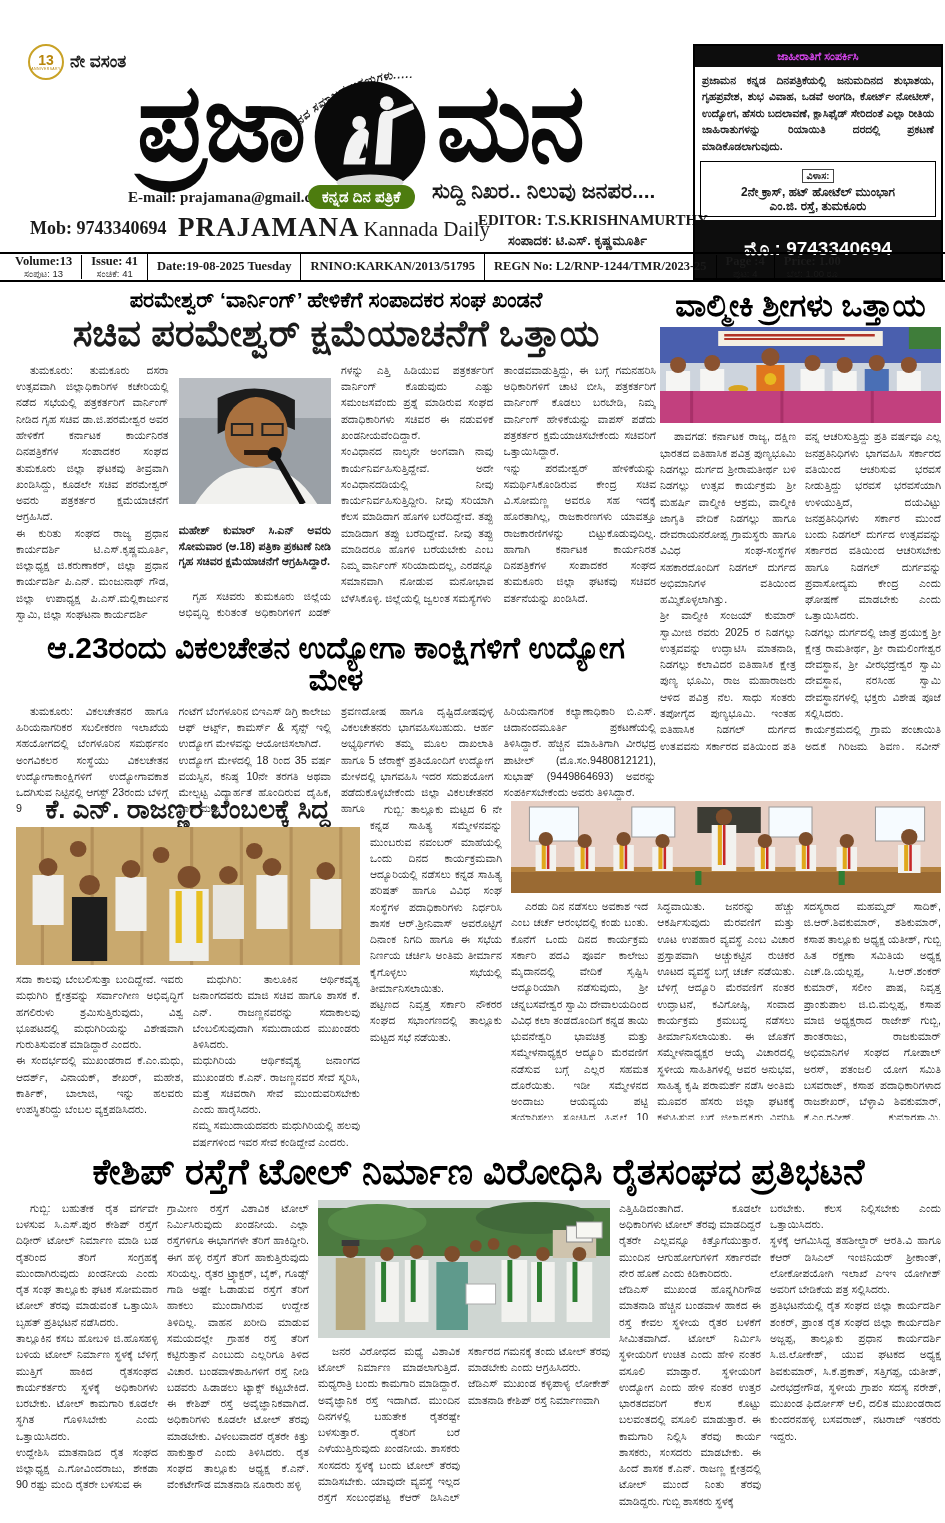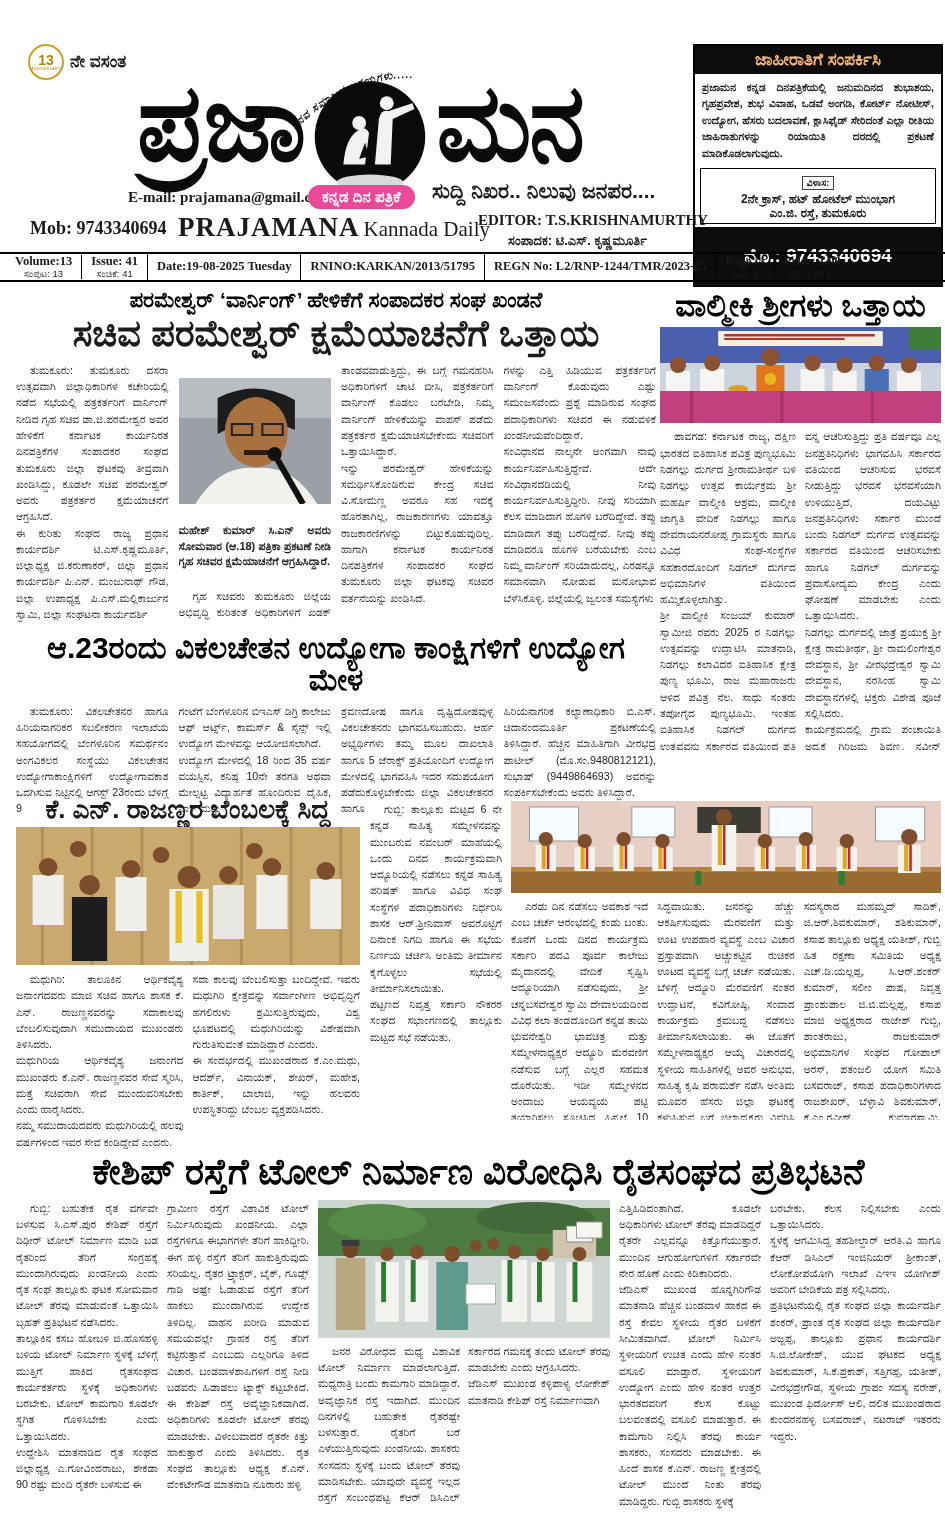--- a/index.html
+++ b/index.html
@@ -7,33 +7,33 @@
   .page{position:relative;width:945px;height:1523px;background:#ffffff;margin:0 auto;overflow:hidden;}
   .abs{position:absolute;}
   
   .anniv-circle{width:32px;height:32px;border:2px solid #c9a227;border-radius:50%;
     display:flex;flex-direction:column;align-items:center;justify-content:center;color:#b8860b;}
   .anniv-circle .n{font-weight:bold;font-size:14px;line-height:1;}
   .anniv-circle .s{font-size:3.5px;letter-spacing:.4px;}
   .anniv-label{font-weight:bold;font-size:17px;}
   .masthead-title{display:flex;align-items:center;justify-content:center;font-weight:900;
     font-size:100px;line-height:1;letter-spacing:-2px;color:#0a0a0a;transform:scaleY(1.08);}
-  .badge-pill{background:#ec4899;color:#fff;font-weight:bold;font-size:15px;
+  .badge-pill{background:#4d7c0f;color:#fff;font-weight:bold;font-size:15px;
     padding:3px 14px;border-radius:14px;white-space:nowrap;}
   .tagline{font-weight:bold;font-size:21px;white-space:nowrap;}
   .editor-en{font-family:"Liberation Serif",serif;font-weight:bold;font-size:15px;}
   .editor-kn{font-weight:bold;font-size:13px;}
   .email-line{font-family:"Liberation Serif",serif;font-weight:bold;font-size:15px;}
   .mob-line{font-family:"Liberation Serif",serif;font-weight:bold;font-size:18px;}
   .np-en{font-family:"Liberation Serif",serif;}
   .np-en b{font-size:27px;letter-spacing:1px;}
   .np-en span{font-size:21px;}
   
   .ad-box{border:2px solid #000;width:246px;}
-  .ad-title{background:#0d0d0d;color:#fdba74;font-weight:bold;font-size:17px;text-align:center;padding:4px 0;}
+  .ad-title{background:#0d0d0d;color:#d946ef;font-weight:bold;font-size:11px;text-align:center;padding:4px 0;}
   .ad-body{font-size:10.6px;font-weight:bold;text-align:justify;padding:5px 7px;line-height:1.55;}
   .ad-addr{border:1.5px solid #000;margin:2px 5px;text-align:center;padding:3px 2px;}
   .ad-addr .lbl{display:inline-block;border:1px solid #444;font-size:9.5px;font-weight:bold;padding:0 4px;margin-bottom:2px;}
   .ad-addr .l1{font-weight:bold;font-size:12px;}
   .ad-phone{background:#0d0d0d;color:#fff;font-weight:bold;font-size:19px;text-align:center;padding:18px 0;margin-top:3px;}
   
   .info-bar{left:0;top:252px;width:945px;height:30px;border-top:2px solid #000;border-bottom:2.5px solid #000;
     display:flex;align-items:center;box-sizing:border-box;padding:0 6px;}
   .seg{padding:0 9px;text-align:center;line-height:1.05;}
   .seg + .seg{border-left:1.5px solid #000;}
@@ -151,24 +151,24 @@
           <rect x="52" y="46" width="20" height="11" fill="none" stroke="#222" stroke-width="2"></rect>
           <rect x="82" y="46" width="20" height="11" fill="none" stroke="#222" stroke-width="2"></rect>
           <rect x="64" y="72" width="24" height="5" fill="#2a1a10"></rect>
           <path d="M16,126 Q40,86 76,90 Q112,86 136,126 Z" fill="#f1f1ee"></path>
           <line x1="122" y1="126" x2="96" y2="80" stroke="#111" stroke-width="6"></line>
           <circle cx="94" cy="76" r="7" fill="#111"></circle>
         </svg>
         <div class="caption">ಮಹೇಶ್ ಕುಮಾರ್ ಸಿ.ಎನ್ ಅವರು ಸೋಮವಾರ (ಆ.18) ಪತ್ರಿಕಾ ಪ್ರಕಟಣೆ ನೀಡಿ ಗೃಹ ಸಚಿವರ ಕ್ಷಮೆಯಾಚನೆಗೆ ಆಗ್ರಹಿಸಿದ್ದಾರೆ.</div>
         <div class="txt" style="white-space:pre-line;">ಗೃಹ ಸಚಿವರು ತುಮಕೂರು ಜಿಲ್ಲೆಯ ಅಭಿವೃದ್ಧಿ ಕುರಿತಂತೆ ಅಧಿಕಾರಿಗಳಿಗೆ ಖಡಕ್ ವಾರ್ನಿಂಗ್ ಕೊಟ್ಟು ಕೆಲಸ ಮಾಡಿಸುವುದು ಬಿಟ್ಟು, ತಪ್ಪು ಒಪ್ಪು</div>
       </div>
+      <div class="col" style="text-indent:0;">ಗಳನ್ನು ಎತ್ತಿ ಹಿಡಿಯುವ ಪತ್ರಕರ್ತರಿಗೆ ವಾರ್ನಿಂಗ್ ಕೊಡುವುದು ಎಷ್ಟು ಸಮಂಜಸವೆಂದು ಪ್ರಶ್ನೆ ಮಾಡಿರುವ ಸಂಘದ ಪದಾಧಿಕಾರಿಗಳು ಸಚಿವರ ಈ ನಡುವಳಿಕೆ ಖಂಡನೀಯವೆಂದಿದ್ದಾರೆ.
+ಸಂವಿಧಾನದ ನಾಲ್ಕನೇ ಅಂಗವಾಗಿ ನಾವು ಕಾರ್ಯನಿರ್ವಹಿಸುತ್ತಿದ್ದೇವೆ. ಅದೇ ಸಂವಿಧಾನದಡಿಯಲ್ಲಿ ನೀವು ಕಾರ್ಯನಿರ್ವಹಿಸುತ್ತಿದ್ದೀರಿ. ನೀವು ಸರಿಯಾಗಿ ಕೆಲಸ ಮಾಡಿದಾಗ ಹೊಗಳಿ ಬರೆದಿದ್ದೇವೆ. ತಪ್ಪು ಮಾಡಿದಾಗ ತಪ್ಪು ಬರೆದಿದ್ದೇವೆ. ನೀವು ತಪ್ಪು ಮಾಡಿದರೂ ಹೊಗಳಿ ಬರೆಯಬೇಕು ಎಂಬ ನಿಮ್ಮ ವಾರ್ನಿಂಗ್ ಸರಿಯಾದುದಲ್ಲ, ಎರಡನ್ನೂ ಸಮಾನವಾಗಿ ನೋಡುವ ಮನೋಭಾವ ಬೆಳೆಸಿಕೊಳ್ಳಿ. ಜಿಲ್ಲೆಯಲ್ಲಿ ಜ್ವಲಂತ ಸಮಸ್ಯೆಗಳು</div>
       <div class="col" style="text-indent:0;">ತಾಂಡವವಾಡುತ್ತಿದ್ದು, ಈ ಬಗ್ಗೆ ಗಮನಹರಿಸಿ ಅಧಿಕಾರಿಗಳಿಗೆ ಚಾಟಿ ಬೀಸಿ, ಪತ್ರಕರ್ತರಿಗೆ ವಾರ್ನಿಂಗ್ ಕೊಡಲು ಬರಬೇಡಿ, ನಿಮ್ಮ ವಾರ್ನಿಂಗ್ ಹೇಳಿಕೆಯನ್ನು ವಾಪಸ್ ಪಡೆದು ಪತ್ರಕರ್ತರ ಕ್ಷಮೆಯಾಚಿಸಬೇಕೆಂದು ಸಚಿವರಿಗೆ ಒತ್ತಾಯಿಸಿದ್ದಾರೆ.
 ಇನ್ನು ಪರಮೇಶ್ವರ್ ಹೇಳಿಕೆಯನ್ನು ಸಮರ್ಥಿಸಿಕೊಂಡಿರುವ ಕೇಂದ್ರ ಸಚಿವ ವಿ.ಸೋಮಣ್ಣ ಅವರೂ ಸಹ ಇದಕ್ಕೆ ಹೊರತಾಗಿಲ್ಲ, ರಾಜಕಾರಣಗಳು ಯಾವತ್ತೂ ರಾಜಕಾರಣಿಗಳನ್ನು ಬಿಟ್ಟುಕೊಡುವುದಿಲ್ಲ. ಹಾಗಾಗಿ ಕರ್ನಾಟಕ ಕಾರ್ಯನಿರತ ದಿನಪತ್ರಿಕೆಗಳ ಸಂಪಾದಕರ ಸಂಘದ ತುಮಕೂರು ಜಿಲ್ಲಾ ಘಟಕವು ಸಚಿವರ ವರ್ತನೆಯನ್ನು ಖಂಡಿಸಿದೆ.</div>
-      <div class="col" style="text-indent:0;">ಗಳನ್ನು ಎತ್ತಿ ಹಿಡಿಯುವ ಪತ್ರಕರ್ತರಿಗೆ ವಾರ್ನಿಂಗ್ ಕೊಡುವುದು ಎಷ್ಟು ಸಮಂಜಸವೆಂದು ಪ್ರಶ್ನೆ ಮಾಡಿರುವ ಸಂಘದ ಪದಾಧಿಕಾರಿಗಳು ಸಚಿವರ ಈ ನಡುವಳಿಕೆ ಖಂಡನೀಯವೆಂದಿದ್ದಾರೆ.
-ಸಂವಿಧಾನದ ನಾಲ್ಕನೇ ಅಂಗವಾಗಿ ನಾವು ಕಾರ್ಯನಿರ್ವಹಿಸುತ್ತಿದ್ದೇವೆ. ಅದೇ ಸಂವಿಧಾನದಡಿಯಲ್ಲಿ ನೀವು ಕಾರ್ಯನಿರ್ವಹಿಸುತ್ತಿದ್ದೀರಿ. ನೀವು ಸರಿಯಾಗಿ ಕೆಲಸ ಮಾಡಿದಾಗ ಹೊಗಳಿ ಬರೆದಿದ್ದೇವೆ. ತಪ್ಪು ಮಾಡಿದಾಗ ತಪ್ಪು ಬರೆದಿದ್ದೇವೆ. ನೀವು ತಪ್ಪು ಮಾಡಿದರೂ ಹೊಗಳಿ ಬರೆಯಬೇಕು ಎಂಬ ನಿಮ್ಮ ವಾರ್ನಿಂಗ್ ಸರಿಯಾದುದಲ್ಲ, ಎರಡನ್ನೂ ಸಮಾನವಾಗಿ ನೋಡುವ ಮನೋಭಾವ ಬೆಳೆಸಿಕೊಳ್ಳಿ. ಜಿಲ್ಲೆಯಲ್ಲಿ ಜ್ವಲಂತ ಸಮಸ್ಯೆಗಳು</div>
     </div>
   </div>
 
   <div class="abs" style="left:660px;top:288px;width:281px;">
     <div class="headline red" style="font-size:31px;margin-top:1px;">ವಾಲ್ಮೀಕಿ ಶ್ರೀಗಳು ಒತ್ತಾಯ</div>
     <svg class="photo" height="96" viewBox="0 0 280 96" preserveAspectRatio="none" style="margin-top:5px;">
       <rect width="280" height="96" fill="#cdd4dd"></rect>
       <rect width="280" height="36" fill="#4a5fae"></rect>
       <rect x="58" y="4" width="164" height="15" fill="#f5efe2"></rect>
       <rect x="64" y="7" width="150" height="2.5" fill="#b23327"></rect>
@@ -251,25 +251,25 @@
         <circle cx="167" cy="50" r="11"></circle>
           <circle cx="205" cy="48" r="9"></circle>
           <circle cx="247" cy="40" r="9"></circle>
           <circle cx="299" cy="44" r="9"></circle>
         <circle cx="140" cy="28" r="8"></circle>
           <circle cx="230" cy="24" r="8"></circle>
           <circle cx="60" cy="22" r="8"></circle>
       </g>
     </svg>
     <div class="cols" style="gap:9px;margin-top:6px;height:178px;">
+      <div class="col" style="text-indent:0;">ಸದಾ ಕಾಲವು ಬೆಂಬಲಿಸುತ್ತಾ ಬಂದಿದ್ದೇವೆ. ಇವರು ಮಧುಗಿರಿ ಕ್ಷೇತ್ರವನ್ನು ಸರ್ವಾಂಗೀಣ ಅಭಿವೃದ್ಧಿಗೆ ಹಗಲಿರುಳು ಶ್ರಮಿಸುತ್ತಿರುವುದು, ವಿಶ್ವ ಭೂಪಟದಲ್ಲಿ ಮಧುಗಿರಿಯನ್ನು ವಿಶೇಷವಾಗಿ ಗುರುತಿಸುವಂತೆ ಮಾಡಿದ್ದಾರೆ ಎಂದರು.
+ಈ ಸಂದರ್ಭದಲ್ಲಿ ಮುಖಂಡರಾದ ಕೆ.ಎಂ.ಮಧು, ಆದರ್ಶ್, ವಿನಾಯಕ್, ಶೇಖರ್, ಮಹೇಶ, ಕಾರ್ತಿಕ್, ಬಾಲಾಜಿ, ಇನ್ನು ಹಲವರು ಉಪಸ್ಥಿತರಿದ್ದು ಬೆಂಬಲ ವ್ಯಕ್ತಪಡಿಸಿದರು.</div>
       <div class="col">ಮಧುಗಿರಿ: ತಾಲೂಕಿನ ಆರ್ಥಿಕವೈಶ್ಯ ಜನಾಂಗದವರು ಮಾಜಿ ಸಚಿವ ಹಾಗೂ ಶಾಸಕ ಕೆ. ಎನ್. ರಾಜಣ್ಣನವರನ್ನು ಸದಾಕಾಲವು ಬೆಂಬಲಿಸುವುದಾಗಿ ಸಮುದಾಯದ ಮುಖಂಡರು ತಿಳಿಸಿದರು.
 ಮಧುಗಿರಿಯ ಆರ್ಥಿಕವೈಶ್ಯ ಜನಾಂಗದ ಮುಖಂಡರು ಕೆ.ಎನ್. ರಾಜಣ್ಣನವರ ಸೇವೆ ಸ್ಮರಿಸಿ, ಮತ್ತೆ ಸಚಿವರಾಗಿ ಸೇವೆ ಮುಂದುವರಿಸಬೇಕು ಎಂದು ಹಾರೈಸಿದರು.
 ನಮ್ಮ ಸಮುದಾಯದವರು ಮಧುಗಿರಿಯಲ್ಲಿ ಹಲವು ವರ್ಷಗಳಿಂದ ಇವರ ಸೇವೆ ಕಂಡಿದ್ದೇವೆ ಎಂದರು.</div>
-      <div class="col" style="text-indent:0;">ಸದಾ ಕಾಲವು ಬೆಂಬಲಿಸುತ್ತಾ ಬಂದಿದ್ದೇವೆ. ಇವರು ಮಧುಗಿರಿ ಕ್ಷೇತ್ರವನ್ನು ಸರ್ವಾಂಗೀಣ ಅಭಿವೃದ್ಧಿಗೆ ಹಗಲಿರುಳು ಶ್ರಮಿಸುತ್ತಿರುವುದು, ವಿಶ್ವ ಭೂಪಟದಲ್ಲಿ ಮಧುಗಿರಿಯನ್ನು ವಿಶೇಷವಾಗಿ ಗುರುತಿಸುವಂತೆ ಮಾಡಿದ್ದಾರೆ ಎಂದರು.
-ಈ ಸಂದರ್ಭದಲ್ಲಿ ಮುಖಂಡರಾದ ಕೆ.ಎಂ.ಮಧು, ಆದರ್ಶ್, ವಿನಾಯಕ್, ಶೇಖರ್, ಮಹೇಶ, ಕಾರ್ತಿಕ್, ಬಾಲಾಜಿ, ಇನ್ನು ಹಲವರು ಉಪಸ್ಥಿತರಿದ್ದು ಬೆಂಬಲ ವ್ಯಕ್ತಪಡಿಸಿದರು.</div>
     </div>
   </div>
 
   <div class="abs" style="left:370px;top:795px;width:571px;">
     <div style="display:flex;gap:9px;margin-top:6px;">
       <div class="col" style="flex:0 0 132px;height:322px;">ಗುಬ್ಬಿ: ತಾಲ್ಲೂಕು ಮಟ್ಟದ 6 ನೇ ಕನ್ನಡ ಸಾಹಿತ್ಯ ಸಮ್ಮೇಳನವನ್ನು ಮುಂಬರುವ ನವಂಬರ್ ಮಾಹೆಯಲ್ಲಿ ಒಂದು ದಿನದ ಕಾರ್ಯಕ್ರಮವಾಗಿ ಆದ್ಯೂರಿಯಲ್ಲಿ ನಡೆಸಲು ಕನ್ನಡ ಸಾಹಿತ್ಯ ಪರಿಷತ್ ಹಾಗೂ ವಿವಿಧ ಸಂಘ ಸಂಸ್ಥೆಗಳ ಪದಾಧಿಕಾರಿಗಳು ನಿರ್ಧರಿಸಿ ಶಾಸಕ ಆರ್.ಶ್ರೀನಿವಾಸ್ ಅವರೊಟ್ಟಿಗೆ ದಿನಾಂಕ ನಿಗದಿ ಹಾಗೂ ಈ ಸಭೆಯ ನಿರ್ಣಯ ಚರ್ಚಿಸಿ ಅಂತಿಮ ತೀರ್ಮಾನ ಕೈಗೊಳ್ಳಲು ಸಭೆಯಲ್ಲಿ ತೀರ್ಮಾನಿಸಲಾಯಿತು.
 ಪಟ್ಟಣದ ನಿವೃತ್ತ ಸರ್ಕಾರಿ ನೌಕರರ ಸಂಘದ ಸಭಾಂಗಣದಲ್ಲಿ ತಾಲ್ಲೂಕು ಮಟ್ಟದ ಸಭೆ ನಡೆಯಿತು.</div>
       <div style="flex:1;">
         <svg class="photo" height="92" viewBox="0 0 420 92" preserveAspectRatio="none">
           <rect width="420" height="92" fill="#e7cfc4"></rect>

